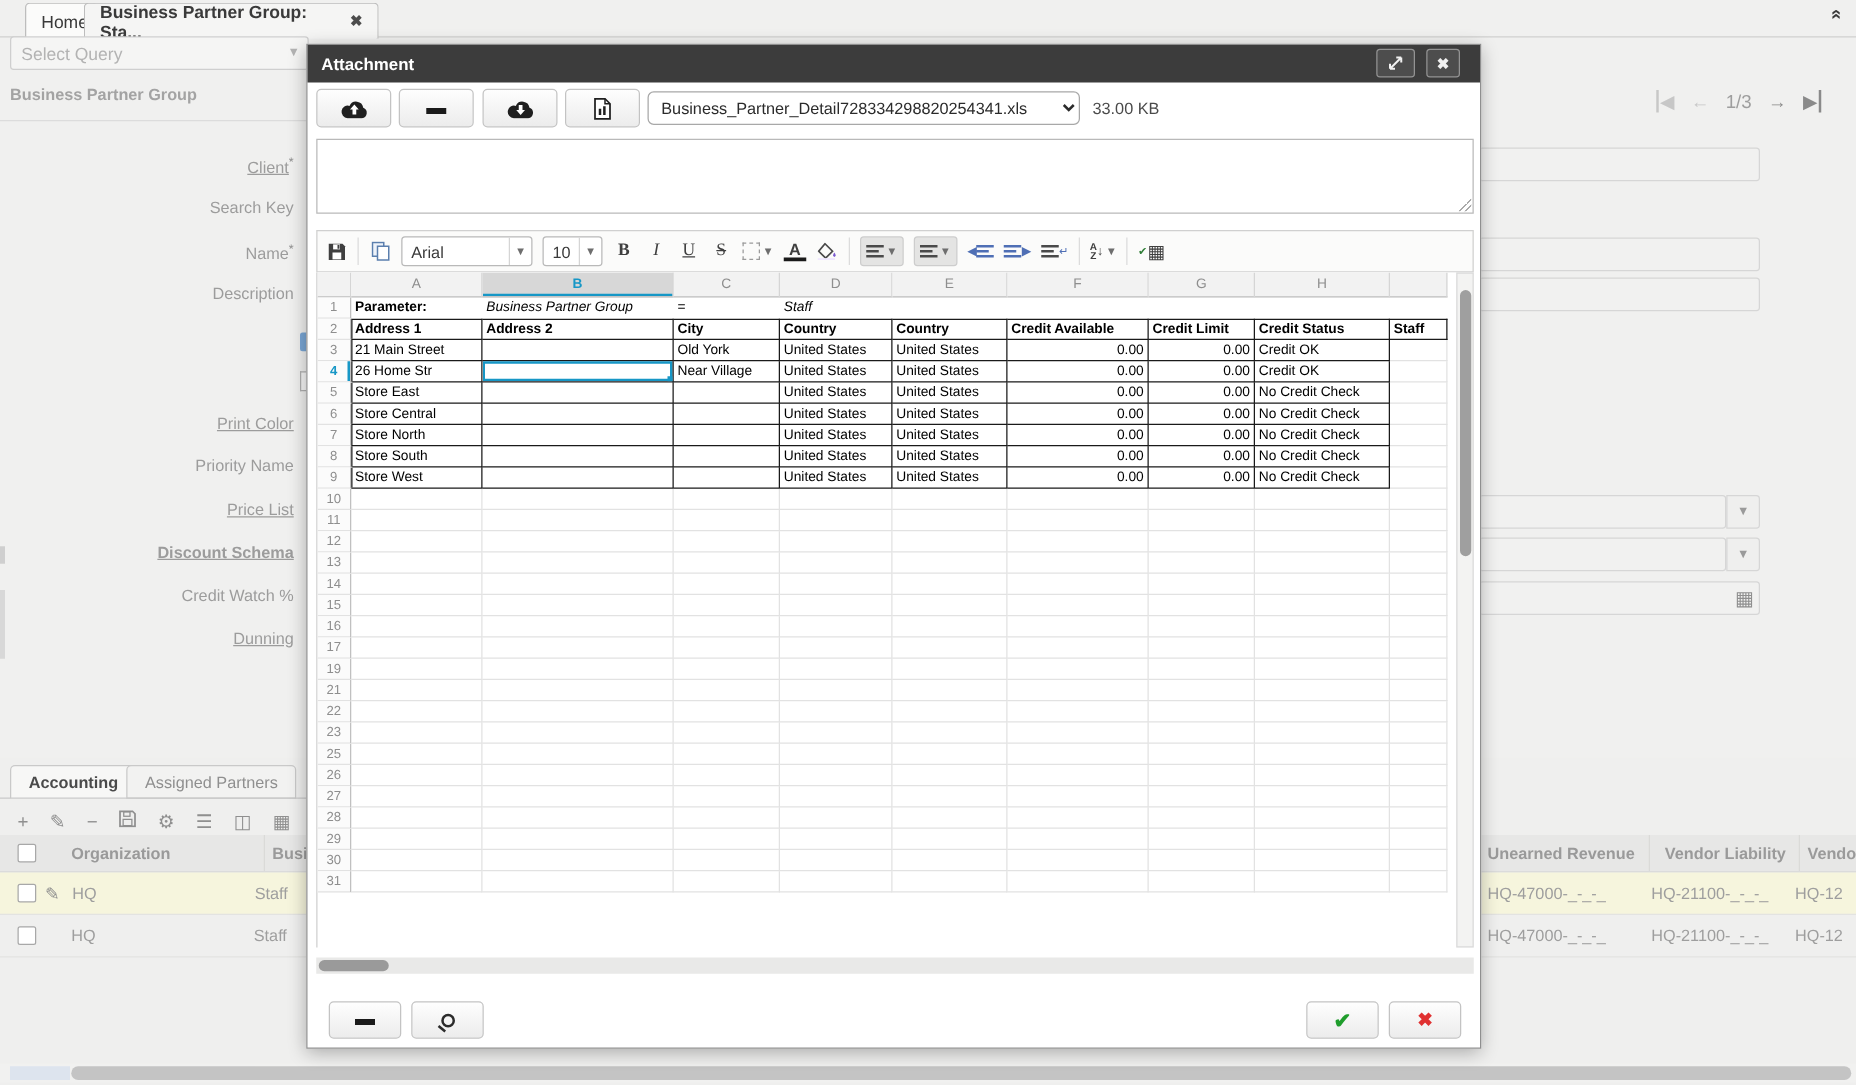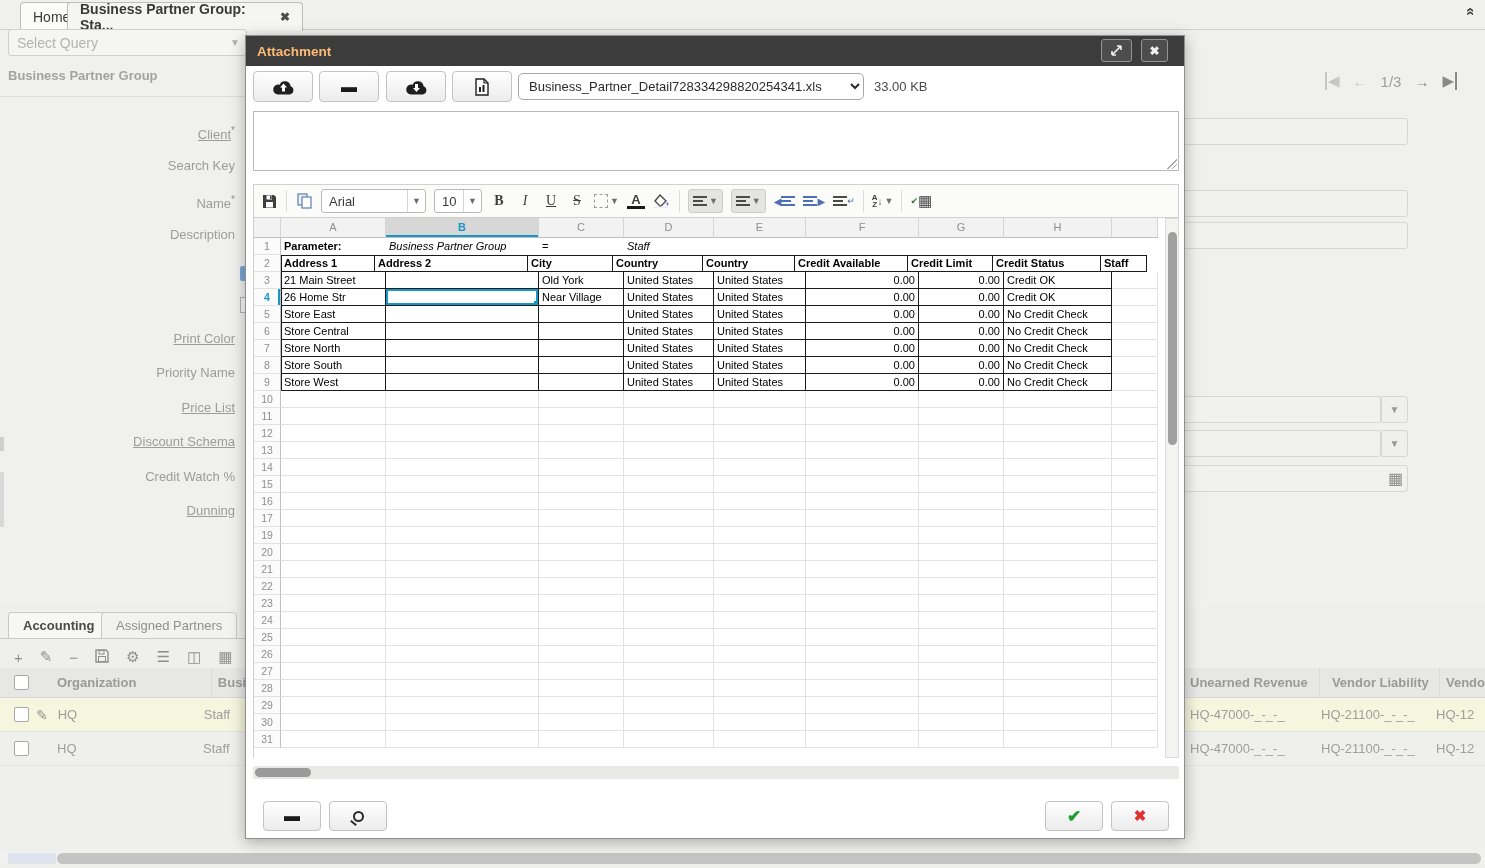--- a/index.html
+++ b/index.html
@@ -54,21 +54,21 @@
   .pencil { color:#8f8f8f; font-size:14px; }
 
   
   .hscroll-main { position:absolute; left:0; top:851px; width:1485px; height:15px; background:#f1f1f0; }
   .hscroll-main .corner { position:absolute; left:8px; top:2px; width:48px; height:11px; background:#dde4ee; }
   .hscroll-main .thumb { position:absolute; left:57px; top:2px; width:1424px; height:11px; background:#c4c4c4; border-radius:6px; }
 
   
   .dialog { position:absolute; left:245px; top:35px; width:940px; height:804px; background:#fff; border:1px solid #8f8f8f; box-shadow:0 3px 14px rgba(0,0,0,.3); }
   .dlg-title { position:absolute; left:0; top:0; width:100%; height:30px; background:#3c3c3c; display:flex; align-items:center; }
-  .dlg-title .ttl { color:#fdba74; font-size:13.5px; font-weight:bold; margin-left:11px; }
+  .dlg-title .ttl { color:#ffffff; font-size:13.5px; font-weight:bold; margin-left:11px; }
   .dlg-btn { position:absolute; top:3px; height:23px; background:#4d4d4d; border:1px solid #939393; border-radius:3px; display:flex; align-items:center; justify-content:center; }
   .dlg-btn.expand { right:52px; width:31px; }
   .dlg-btn.closex { right:16px; width:27px; color:#f0f0f0; font-size:12px; font-weight:bold; }
 
   .tb-btn { position:absolute; top:35px; height:31px; width:60px; background:linear-gradient(#fefefe,#ececec); border:1px solid #c3c3c3; border-radius:4px; display:flex; align-items:center; justify-content:center; }
   .file-select { position:absolute; left:272px; top:37px; width:346px; height:27px; font-size:13px; font-family:"Liberation Sans",sans-serif; color:#2b2b2b; border:1px solid #a8a8a8; border-radius:5px; background:#fff; padding:0 6px; }
   .file-size { position:absolute; left:628px; top:43px; font-size:13px; color:#4a4a4a; }
 
   .note-area { position:absolute; left:7px; top:75px; width:926px; height:60px; background:#fff; border:1px solid #b9b9b9; }
   .resize-grip { position:absolute; right:1px; bottom:1px; width:10px; height:10px; background:
@@ -143,21 +143,21 @@
 <div class="panel-heading">Business Partner Group</div>
 <div class="panel-divider"></div>
 
 <div class="fld-label lnk" style="top:122px;"><span class="lbl">Client</span><sup>*</sup></div>
 <div class="fld-label" style="top:157px;"><span class="lbl">Search Key</span></div>
 <div class="fld-label" style="top:191px;"><span class="lbl">Name</span><sup>*</sup></div>
 <div class="fld-label" style="top:226px;"><span class="lbl">Description</span></div>
 <div class="fld-label lnk" style="top:330px;"><span class="lbl">Print Color</span></div>
 <div class="fld-label" style="top:364px;"><span class="lbl">Priority Name</span></div>
 <div class="fld-label lnk" style="top:399px;"><span class="lbl">Price List</span></div>
-<div class="fld-label lnk" style="top:433px;"><span class="lbl">Discount Schema</span></div>
+<div class="fld-label lnk" style="top:433px;font-weight:bold;"><span class="lbl">Discount Schema</span></div>
 <div class="fld-label" style="top:468px;"><span class="lbl">Credit Watch %</span></div>
 <div class="fld-label lnk" style="top:502px;"><span class="lbl">Dunning</span></div>
 
 <div class="cb-sliver-checked"></div>
 <div class="cb-sliver"></div>
 <div class="splitter-a"></div>
 <div class="splitter-b"></div>
 
 <div class="bg-field" style="left:1183px; top:118px; width:225px;"></div>
 <div class="bg-field" style="left:1183px; top:190px; width:225px;"></div>
@@ -387,21 +387,21 @@
         <div class="g-cell r1" style="width: 85px;">=</div>
         <div class="g-cell r1 ital" style="width: 90px;">Staff</div>
         <div class="g-cell r1" style="width: 92px;"></div>
         <div class="g-cell r1" style="width: 113px;"></div>
         <div class="g-cell r1" style="width: 85px;"></div>
         <div class="g-cell r1" style="width: 108px;"></div>
         <div class="g-cell r1" style="width: 46px;"></div>
       </div>
       <div class="g-row">
         <div class="g-rowhead" style="width: 27px;">2</div>
-        <div class="g-cell bold brd brdtop lft" style="width: 94px;">Address 1</div>
+        <div class="g-cell bold brd brdtop lft" style="width: 105px;">Address 1</div>
         <div class="g-cell bold brd brdtop" style="width: 153px;">Address 2</div>
         <div class="g-cell bold brd brdtop" style="width: 85px;">City</div>
         <div class="g-cell bold brd brdtop" style="width: 90px;">Country</div>
         <div class="g-cell bold brd brdtop" style="width: 92px;">Country</div>
         <div class="g-cell bold brd brdtop" style="width: 113px;">Credit Available</div>
         <div class="g-cell bold brd brdtop" style="width: 85px;">Credit Limit</div>
         <div class="g-cell bold brd brdtop" style="width: 108px;">Credit Status</div>
         <div class="g-cell bold brd brdtop" style="width: 46px;">Staff</div>
       </div>
       <div class="g-row">
@@ -590,32 +590,20 @@
         <div class="g-cell" style="width: 153px;"></div>
         <div class="g-cell" style="width: 85px;"></div>
         <div class="g-cell" style="width: 90px;"></div>
         <div class="g-cell" style="width: 92px;"></div>
         <div class="g-cell" style="width: 113px;"></div>
         <div class="g-cell" style="width: 85px;"></div>
         <div class="g-cell" style="width: 108px;"></div>
         <div class="g-cell" style="width: 46px;"></div>
       </div>
       <div class="g-row">
-        <div class="g-rowhead" style="width: 27px;">20</div>
-        <div class="g-cell" style="width: 105px;"></div>
-        <div class="g-cell" style="width: 153px;"></div>
-        <div class="g-cell" style="width: 85px;"></div>
-        <div class="g-cell" style="width: 90px;"></div>
-        <div class="g-cell" style="width: 92px;"></div>
-        <div class="g-cell" style="width: 113px;"></div>
-        <div class="g-cell" style="width: 85px;"></div>
-        <div class="g-cell" style="width: 108px;"></div>
-        <div class="g-cell" style="width: 46px;"></div>
-      </div>
-      <div class="g-row">
         <div class="g-rowhead" style="width: 27px;">21</div>
         <div class="g-cell" style="width: 105px;"></div>
         <div class="g-cell" style="width: 153px;"></div>
         <div class="g-cell" style="width: 85px;"></div>
         <div class="g-cell" style="width: 90px;"></div>
         <div class="g-cell" style="width: 92px;"></div>
         <div class="g-cell" style="width: 113px;"></div>
         <div class="g-cell" style="width: 85px;"></div>
         <div class="g-cell" style="width: 108px;"></div>
         <div class="g-cell" style="width: 46px;"></div>
@@ -627,32 +615,20 @@
         <div class="g-cell" style="width: 85px;"></div>
         <div class="g-cell" style="width: 90px;"></div>
         <div class="g-cell" style="width: 92px;"></div>
         <div class="g-cell" style="width: 113px;"></div>
         <div class="g-cell" style="width: 85px;"></div>
         <div class="g-cell" style="width: 108px;"></div>
         <div class="g-cell" style="width: 46px;"></div>
       </div>
       <div class="g-row">
         <div class="g-rowhead" style="width: 27px;">23</div>
-        <div class="g-cell" style="width: 105px;"></div>
-        <div class="g-cell" style="width: 153px;"></div>
-        <div class="g-cell" style="width: 85px;"></div>
-        <div class="g-cell" style="width: 90px;"></div>
-        <div class="g-cell" style="width: 92px;"></div>
-        <div class="g-cell" style="width: 113px;"></div>
-        <div class="g-cell" style="width: 85px;"></div>
-        <div class="g-cell" style="width: 108px;"></div>
-        <div class="g-cell" style="width: 46px;"></div>
-      </div>
-      <div class="g-row">
-        <div class="g-rowhead" style="width: 27px;">24</div>
         <div class="g-cell" style="width: 105px;"></div>
         <div class="g-cell" style="width: 153px;"></div>
         <div class="g-cell" style="width: 85px;"></div>
         <div class="g-cell" style="width: 90px;"></div>
         <div class="g-cell" style="width: 92px;"></div>
         <div class="g-cell" style="width: 113px;"></div>
         <div class="g-cell" style="width: 85px;"></div>
         <div class="g-cell" style="width: 108px;"></div>
         <div class="g-cell" style="width: 46px;"></div>
       </div>

